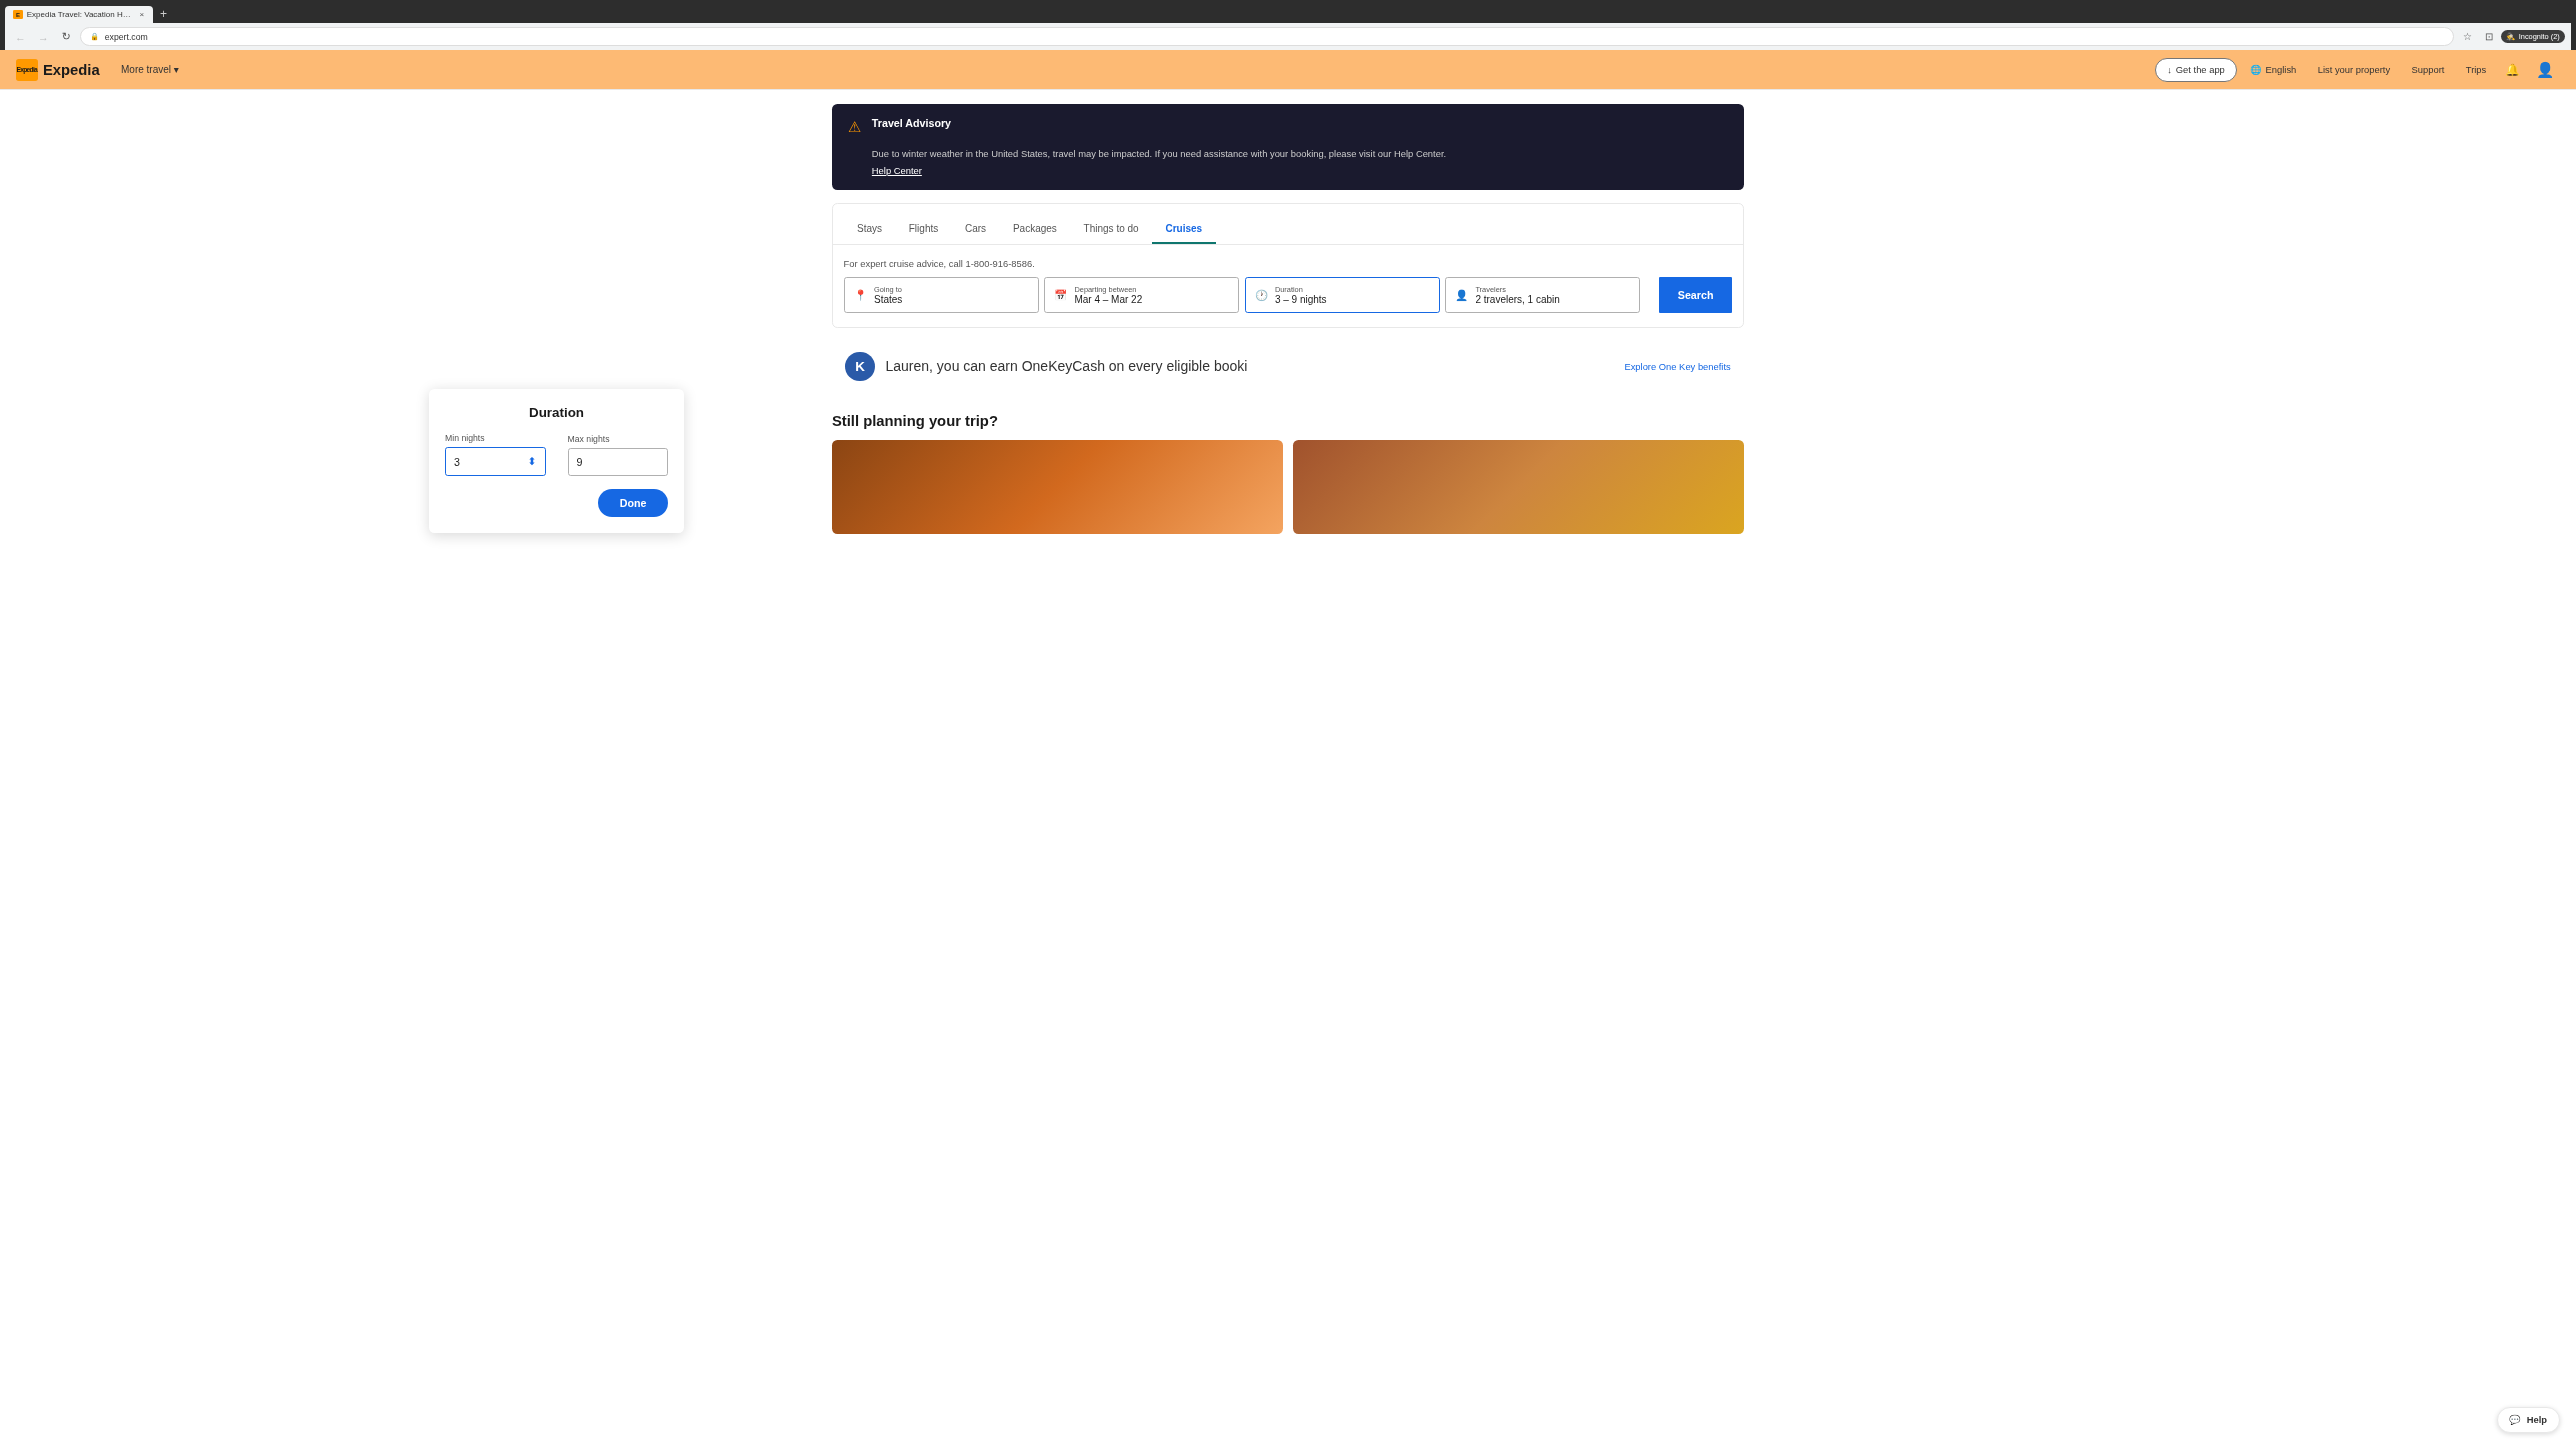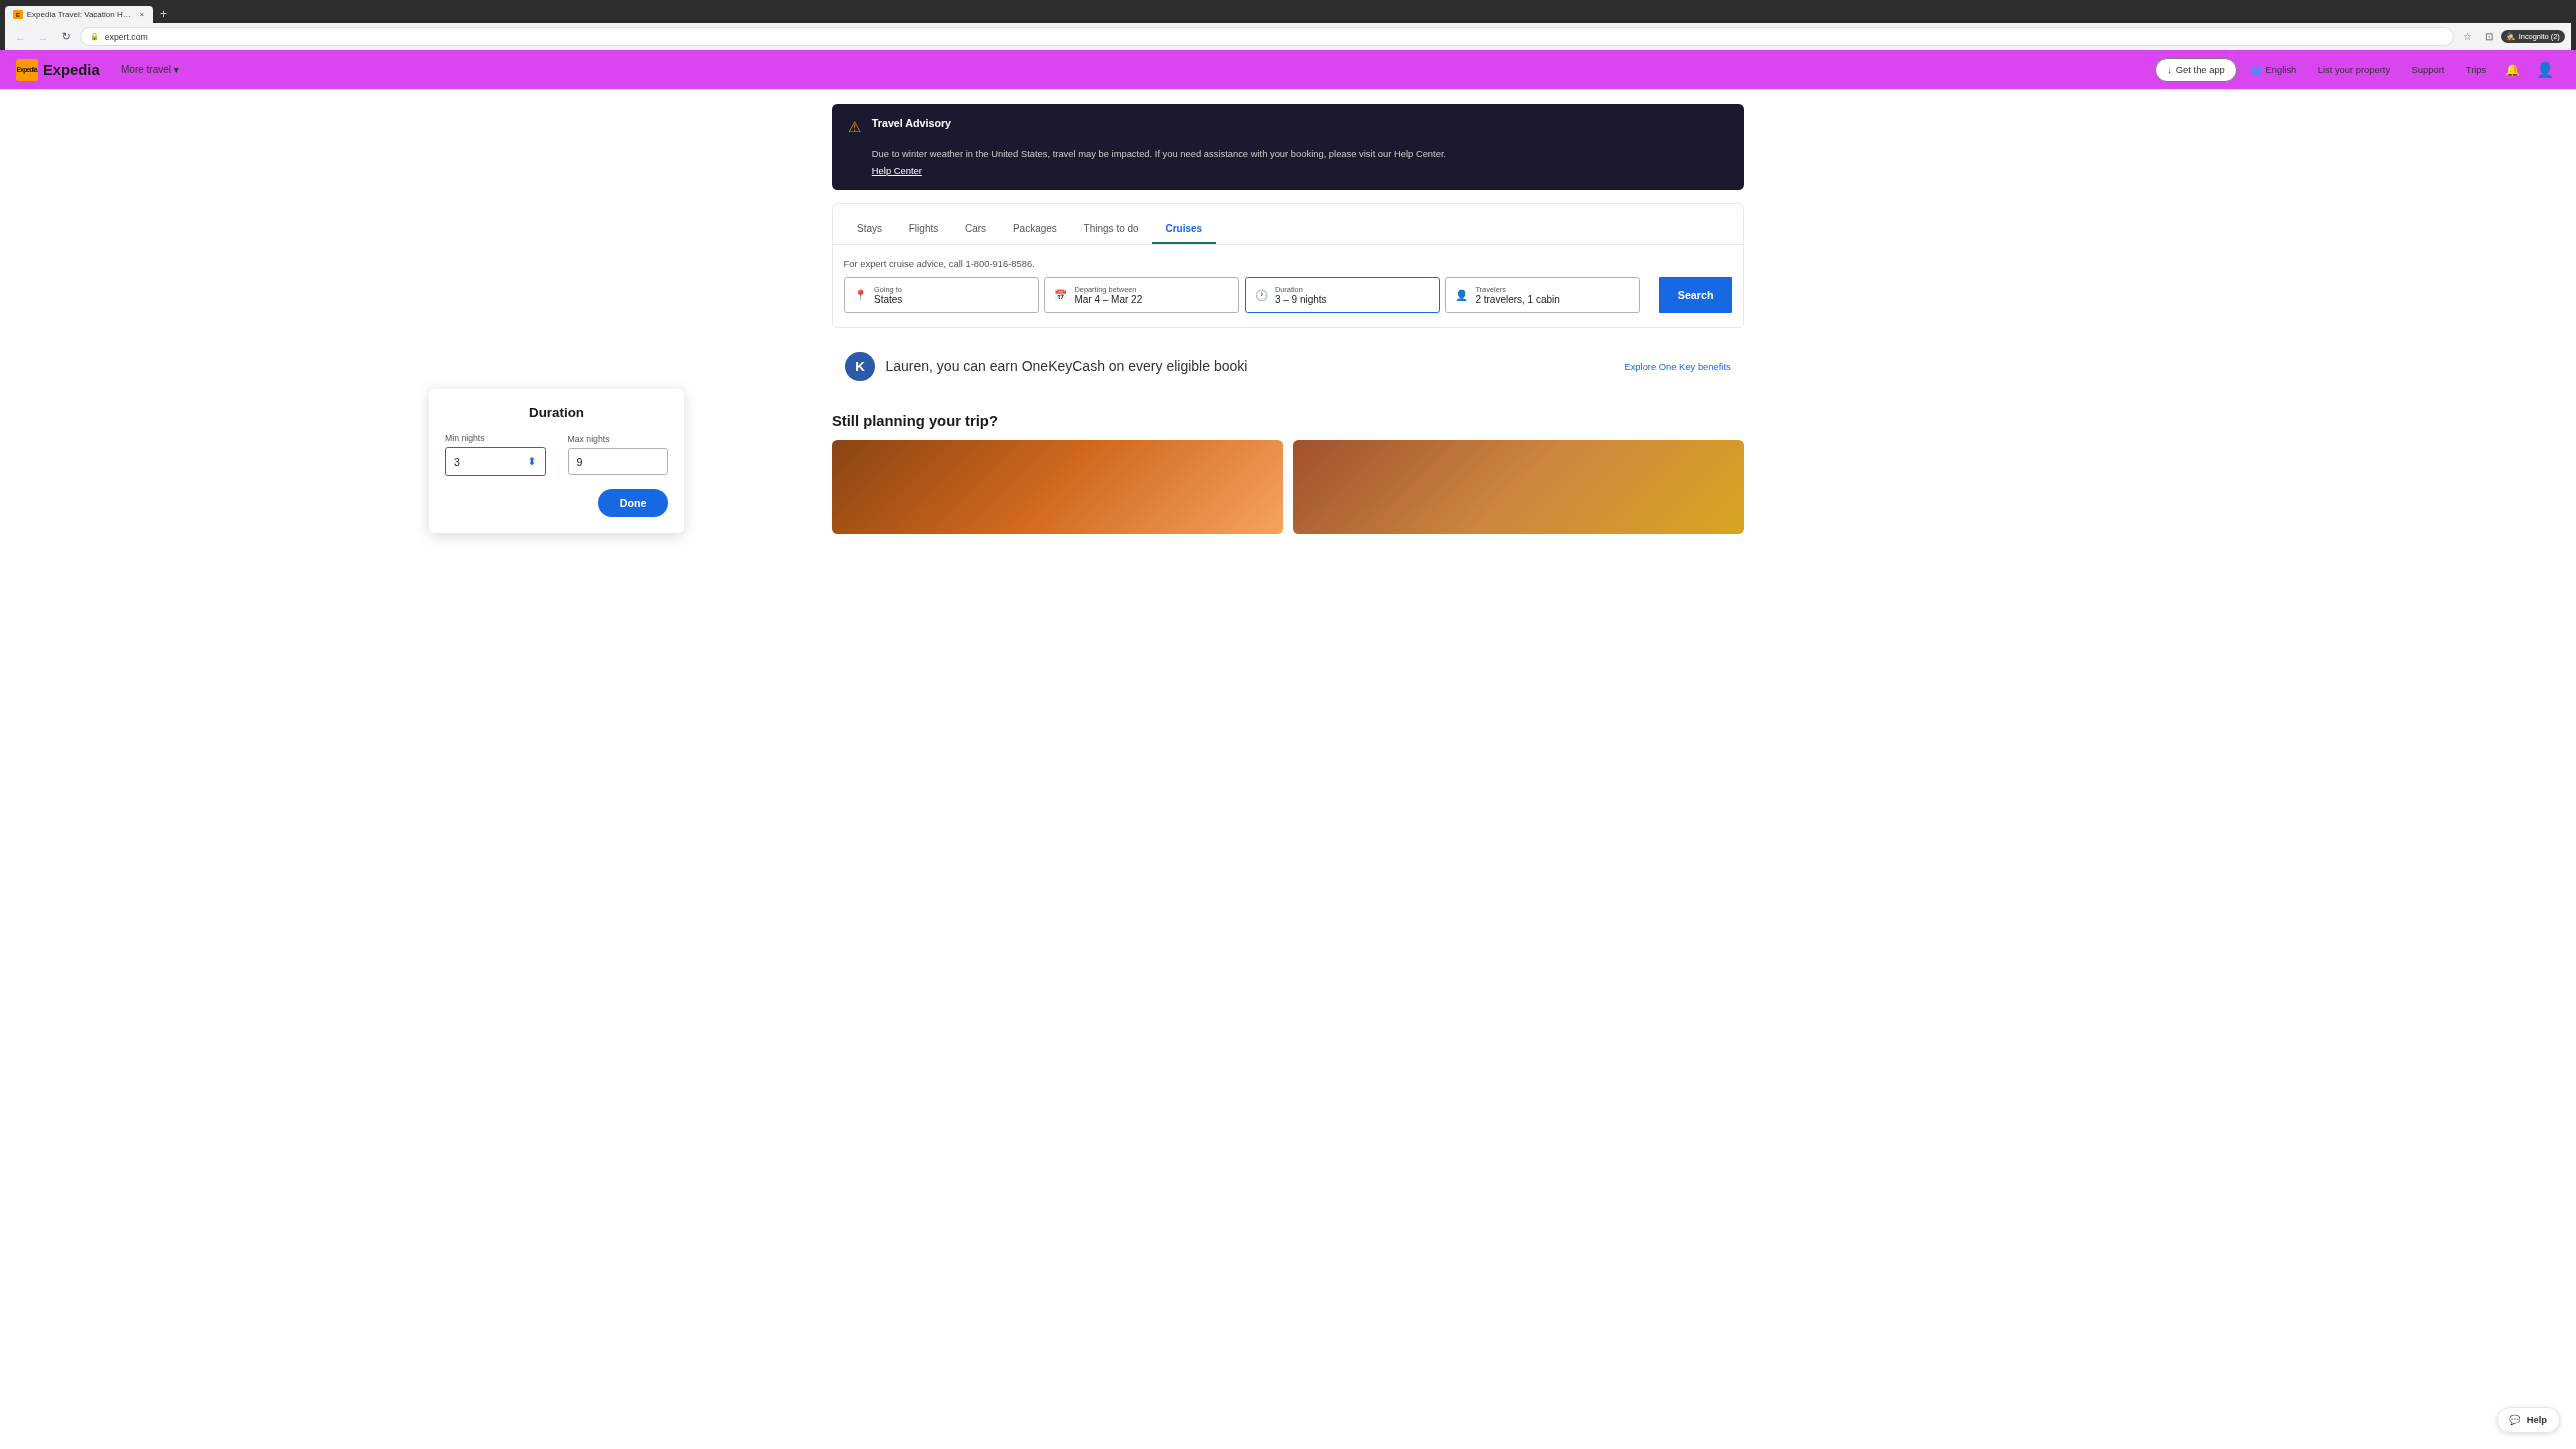--- a/index.html
+++ b/index.html
@@ -23,21 +23,21 @@
     .browser-address-bar .lock-icon { color: #555; font-size: 7.4px; }
     .browser-address-bar .url-text { flex: 1; color: #333; }
     .browser-toolbar-right { display: flex; align-items: center; gap: 2.7px; }
     .browser-toolbar-icon { background: none; border: none; cursor: pointer; color: #555; font-size: 10px; padding: 2.7px 4px; border-radius: 50%; width: 19px; height: 19px; display: flex; align-items: center; justify-content: center; }
     .incognito-badge { background: #3c3c3c; color: white; border-radius: 8px; padding: 2px 5.4px; font-size: 7.4px; display: flex; align-items: center; gap: 2.7px; }
 
     
     .page { background: white; min-height: 100vh; }
 
     
-    .site-header { background: #d946ef; border-bottom: 0.7px solid #e8e8e8; padding: 0 16px; display: flex; align-items: center; height: 40px; gap: 13.4px; }
+    .site-header { background: #fdba74; border-bottom: 0.7px solid #e8e8e8; padding: 0 16px; display: flex; align-items: center; height: 40px; gap: 13.4px; }
     .logo { display: flex; align-items: center; gap: 5.4px; cursor: pointer; }
     .logo-icon { width: 21.5px; height: 21.5px; background: #f90; border-radius: 2.7px; display: flex; align-items: center; justify-content: center; font-size: 12px; font-weight: bold; color: #1a1a1a; }
     .logo-text { font-size: 14.8px; font-weight: 600; color: #1a1a1a; }
     .more-travel { background: none; border: none; cursor: pointer; font-size: 10px; color: #333; display: flex; align-items: center; gap: 2.7px; padding: 5.4px 8px; border-radius: 2.7px; }
     .header-spacer { flex: 1; }
     .header-actions { display: flex; align-items: center; gap: 5.4px; }
     .btn-get-app { border: 0.7px solid #767676; border-radius: 13.4px; padding: 5.4px 10.7px; font-size: 9.4px; color: #333; background: white; cursor: pointer; display: flex; align-items: center; gap: 4px; }
     .btn-english { background: none; border: none; cursor: pointer; font-size: 9.4px; color: #333; display: flex; align-items: center; gap: 4px; padding: 5.4px 8px; }
     .btn-list-property { background: none; border: none; cursor: pointer; font-size: 9.4px; color: #333; padding: 5.4px 8px; }
     .btn-support { background: none; border: none; cursor: pointer; font-size: 9.4px; color: #333; padding: 5.4px 8px; }
@@ -67,21 +67,21 @@
     .search-field.highlighted { border-color: #1668e3; }
     .search-field-icon { color: #555; font-size: 10.7px; flex-shrink: 0; }
     .search-field-content { display: flex; flex-direction: column; }
     .search-field-label { font-size: 7.4px; color: #555; }
     .search-field-value { font-size: 10px; color: #1a1a1a; font-weight: 500; }
     .search-btn { background: #1668e3; color: white; border: none; border-radius: 1px; padding: 1px 19px; font-size: 10.7px; font-weight: 600; cursor: pointer; white-space: nowrap; margin-left: 16px; }
 
     
     .duration-dropdown { background: white; border-radius: 5.4px; box-shadow: 0 2.7px 13.4px rgba(0,0,0,0.15); padding: 16px; position: absolute; z-index: 1000; width: 255px; top: 389px; left: 429px; }
     .duration-dropdown h3 { font-size: 13.4px; font-weight: 600; text-align: center; margin-bottom: 13.4px; color: #1a1a1a; }
-    .duration-fields { display: flex; gap: 22px; align-items: center; margin-bottom: 13.4px; }
+    .duration-fields { display: flex; gap: 22px; align-items: flex-end; margin-bottom: 13.4px; }
     .duration-field { flex: 1; }
     .duration-field label { font-size: 8.7px; color: #555; display: block; margin-bottom: 4px; }
     .duration-input { width: 100%; border: 1.3px solid #1668e3; border-radius: 2.7px; padding: 6.7px 8px; font-size: 10.7px; color: #1a1a1a; display: flex; align-items: center; justify-content: space-between; cursor: pointer; }
     .duration-input-plain { width: 100%; border: 0.7px solid #b0b0b0; border-radius: 2.7px; padding: 6.7px 8px; font-size: 10.7px; color: #1a1a1a; cursor: pointer; }
     .duration-done-btn { background: #1668e3; color: white; border: none; border-radius: 16px; padding: 8px 21.5px; font-size: 10.7px; font-weight: 600; cursor: pointer; display: block; margin-left: auto; }
     .spinner-btn { color: #1668e3; font-size: 10.7px; }
 
     
     .onekey-banner { display: flex; align-items: center; gap: 10.7px; padding: 10.7px 13.4px; margin: 10.7px 0; }
     .onekey-avatar { width: 29.5px; height: 29.5px; border-radius: 50%; background: #2a5aa8; color: white; font-size: 13.4px; font-weight: bold; display: flex; align-items: center; justify-content: center; flex-shrink: 0; }

